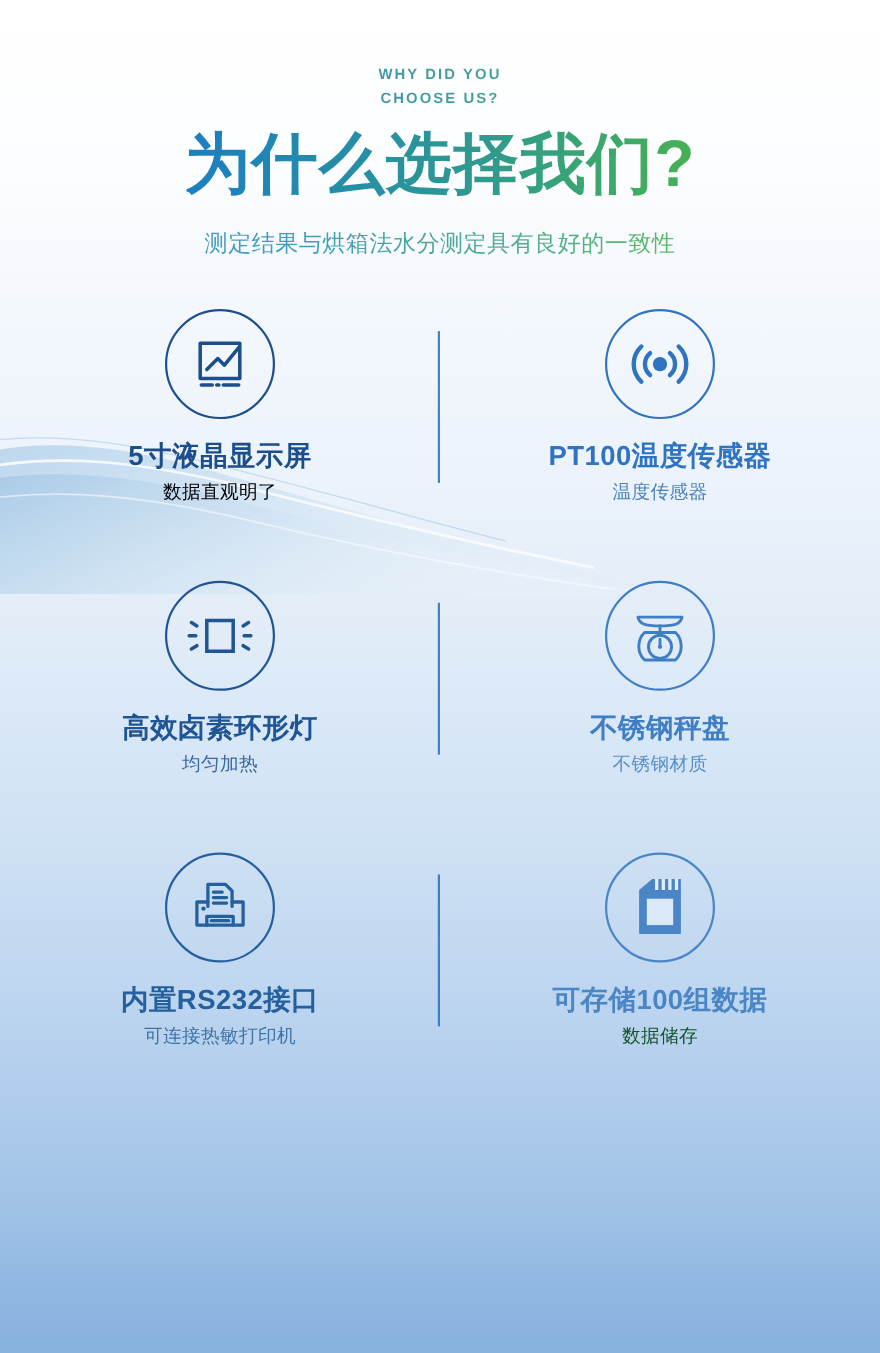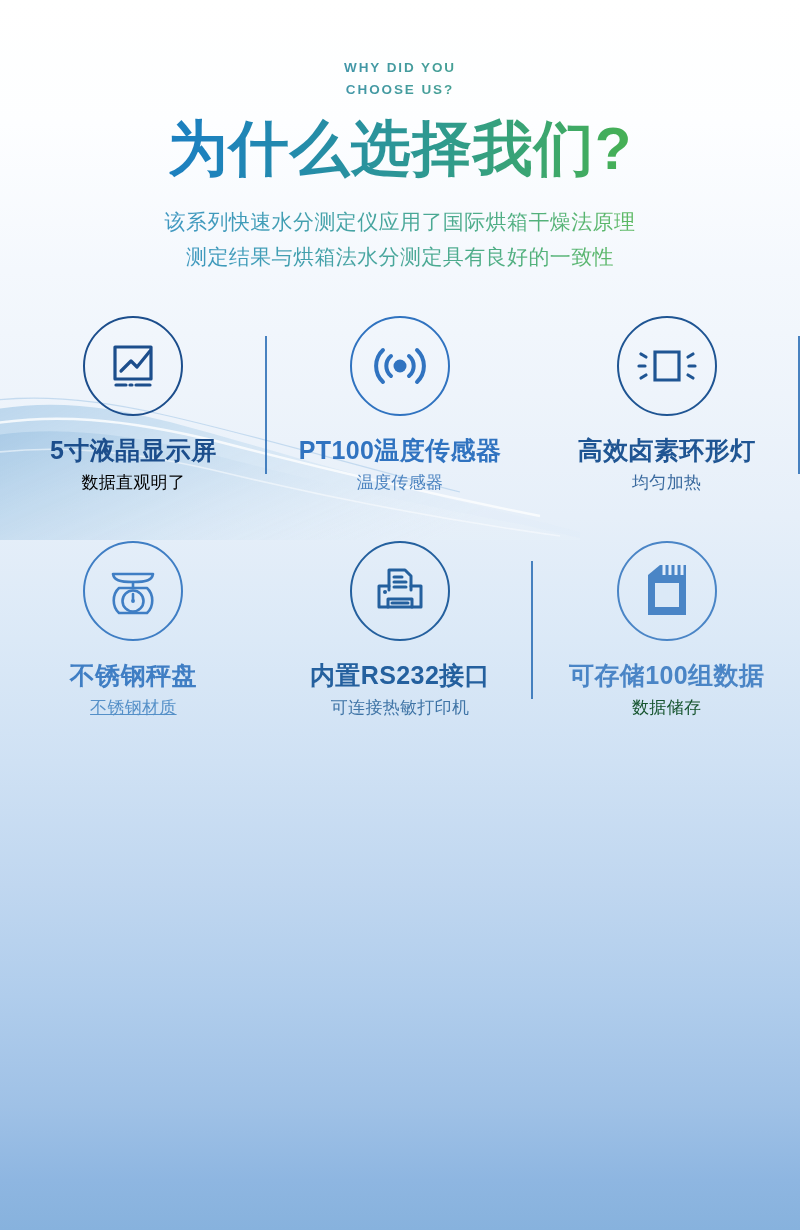--- a/index.html
+++ b/index.html
@@ -85,22 +85,22 @@
     background-clip:text;
     color:transparent;
     -webkit-text-fill-color:transparent;
   }
   .lede span { display:block; }
 
   
   .grid {
     margin-top:38px;
     display:grid;
-    grid-template-columns:1fr 1fr 1fr;
-    row-gap:43px;
+    grid-template-columns:1fr 1fr;
+    row-gap:65px;
   }
 
   .cell {
     position:relative;
     display:flex;
     flex-direction:column;
     align-items:center;
     padding-top:4px;
   }
 
@@ -141,21 +141,21 @@
   .row1 .f-sub { color:#000000; }
   .row2 { color:#1f5593; }
   .row2 .f-sub { color:#39699e; }
   .row3 { color:#24609e; }
   .row3 .f-sub { color:#3f74a6; }
 
   
   .tint-b { color:#3073c0; }
   .tint-b .f-sub { color:#4a82bf; }
   .tint-c { color:#3f7ec4; }
-  .tint-c .f-sub { color:#5590c8;text-decoration:underline; }
+  .tint-c .f-sub { color:#5590c8; }
   .tint-d { color:#4a85c6; }
   .tint-d .f-sub { color:#14532d; }
 </style>
 </head>
 <body>
 
 <div id="bg-base"></div>
 
 <svg id="bg-wave" viewBox="0 0 620 240" preserveAspectRatio="none" aria-hidden="true">
   <defs>
@@ -180,21 +180,20 @@
 <div id="page">
 
   <div class="kicker">
     <span>WHY DID YOU</span>
     <span>CHOOSE US?</span>
   </div>
 
   <h1 class="headline">为什么选择我们?</h1>
 
   <div class="lede">
-    <span>该系列快速水分测定仪应用了国际烘箱干燥法原理</span>
     <span>测定结果与烘箱法水分测定具有良好的一致性</span>
   </div>
 
   <div class="grid">
 
     <div class="cell row1 has-divider">
       <div class="icon-ring">
         <svg width="60" height="56" viewBox="0 0 60 56" fill="none" stroke="currentColor" stroke-width="3.2" stroke-linecap="round" stroke-linejoin="round">
           <path d="M12 9 H48 V41 H12 Z"></path>
           <path d="M18 33 L28 23 L34 29 L47 13"></path>

